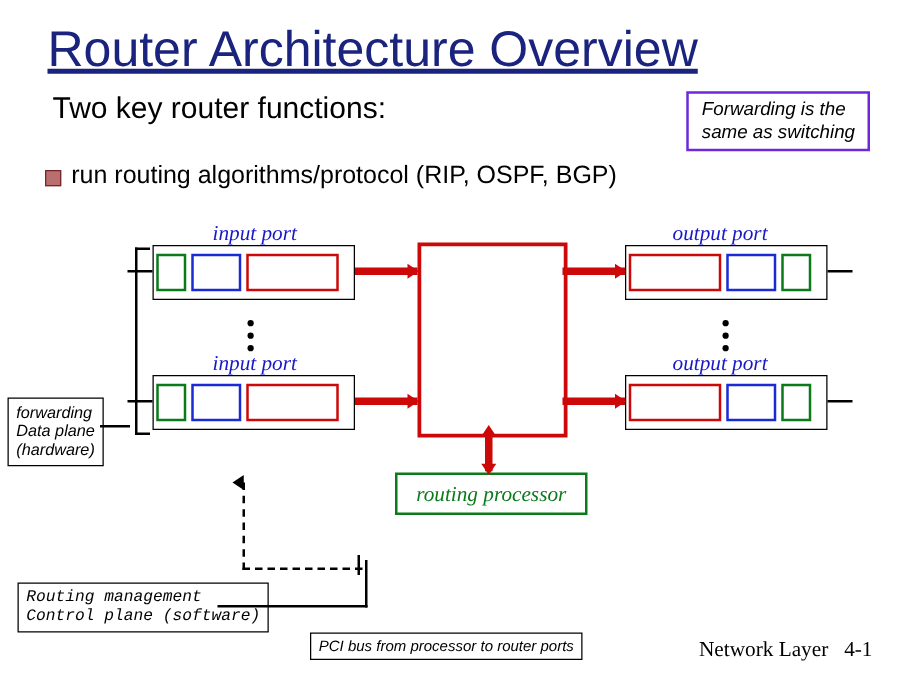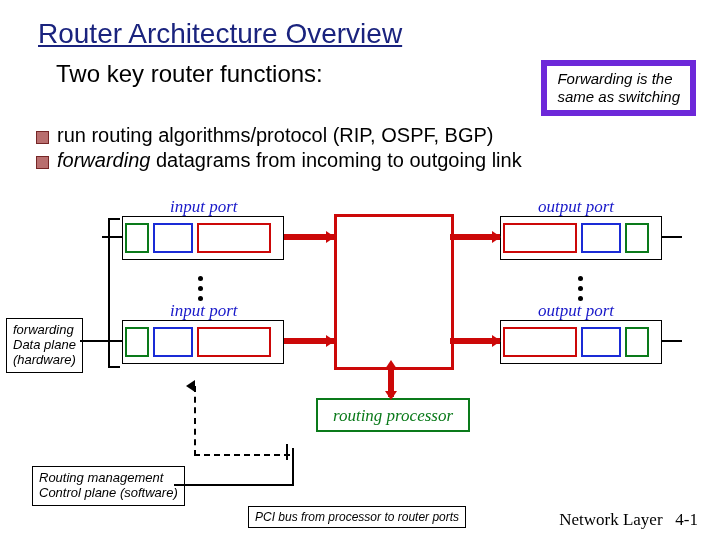--- a/index.html
+++ b/index.html
@@ -7,39 +7,39 @@
     padding: 0;
     width: 720px;
     height: 540px;
     font-family: "Comic Sans MS", cursive, sans-serif;
     background: #fff;
     color: #000;
     position: relative;
     overflow: hidden;
   }
   .title {
-    font-size: 28px;
+    font-size: 40px;
     color: #1a237e;
     text-decoration: underline;
     padding: 18px 0 6px 38px;
     font-weight: normal;
   }
   .subtitle-row {
     display: flex;
     align-items: flex-start;
-    padding: 4px 24px 0 56px;
+    padding: 4px 24px 0 42px;
     gap: 40px;
   }
   .subtitle {
     font-size: 24px;
     color: #000;
     flex: 1;
   }
   .note-box {
-    border: 6px solid #6d28d9;
+    border: 2px solid #6d28d9;
     padding: 4px 10px;
     font-size: 15px;
     font-style: italic;
     line-height: 1.2;
     background: #fff;
     white-space: pre-line;
   }
   .bullets {
     padding: 8px 30px 6px 36px;
     font-size: 20px;
@@ -200,26 +200,20 @@
   <div class="subtitle">Two key router functions:</div>
   <div class="note-box">Forwarding  is the
 same as switching</div>
 </div>
 
 <div class="bullets">
   <div class="bullet-line">
     <span class="bullet-box"></span>
     <span>run routing algorithms/protocol (RIP, OSPF, BGP)</span>
   </div>
-  <div class="bullet-line">
-    <span class="bullet-box"></span>
-    <span>
-      <span class="italic">forwarding</span><span> datagrams from incoming to outgoing link</span>
-    </span>
-  </div>
 </div>
 
 <div class="diagram-area">
 
   <div class="port" style="left:16px; top:32px;">
     <div class="stage s-green"></div>
     <div class="stage s-blue"></div>
     <div class="stage s-red"></div>
   </div>
   <div class="port-label" style="left:64px; top:13px;">input port</div>
@@ -280,21 +274,21 @@
   <div class="arrowhead ah-up" style="left:279px; top:176px;"></div>
   <div class="arrowhead ah-down" style="left:279px; top:207px;"></div>
 
   <div class="bracket" style="left:2px; top:34px; width:10px; height:146px;"></div>
 </div>
 
 <div class="side-box" style="left:6px; top:318px; white-space:pre-line;">forwarding
 Data plane
 (hardware)</div>
 
-<div class="side-box" style="left:32px; top:466px; white-space:pre-line;">Routing management
+<div class="side-box" style="left:14px; top:466px; white-space:pre-line;font-family:Liberation Mono, monospace;">Routing management
 Control plane (software)</div>
 
 <div class="dashed-path" style="left:194px; top:386px; width:94px; height:68px;"></div>
 <div class="tickv" style="left:286px; top:444px; height:16px;"></div>
 <div class="dash-ahead" style="left:186px; top:380px;"></div>
 
 <div style="position:absolute; left:174px; top:484px; width:120px; height:2px; background:#000;"></div>
 <div style="position:absolute; left:292px; top:448px; width:2px; height:38px; background:#000;"></div>
 
 <div style="position:absolute; left:80px; top:340px; width:24px; height:2px; background:#000;"></div>

